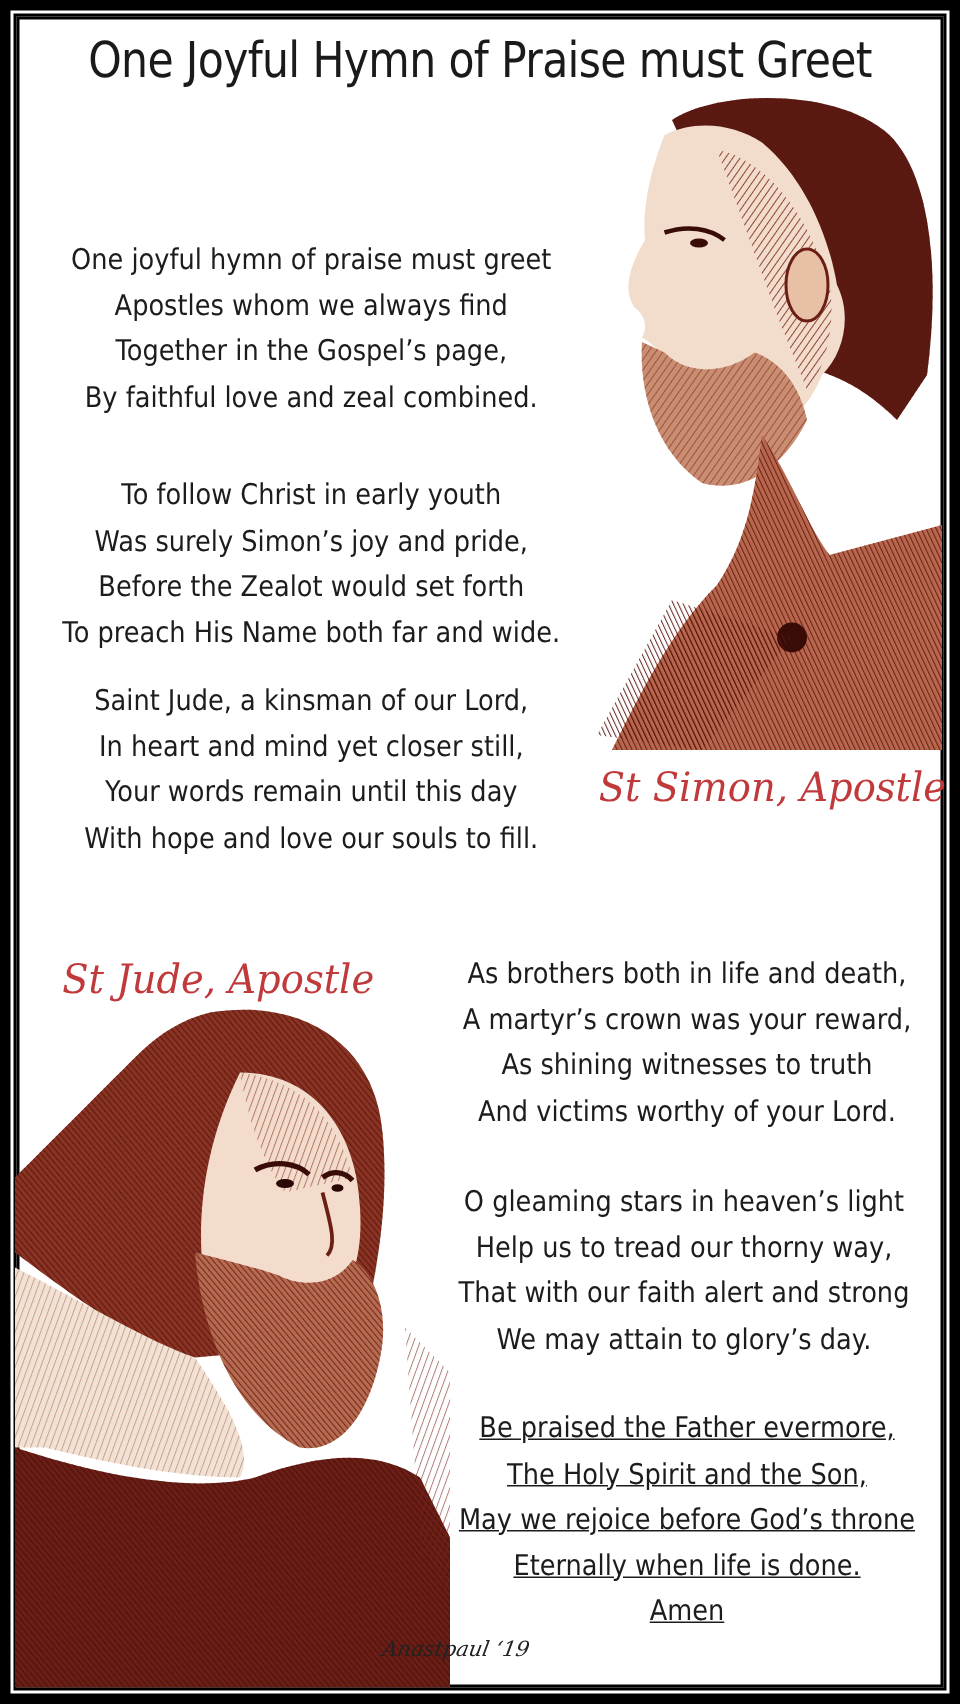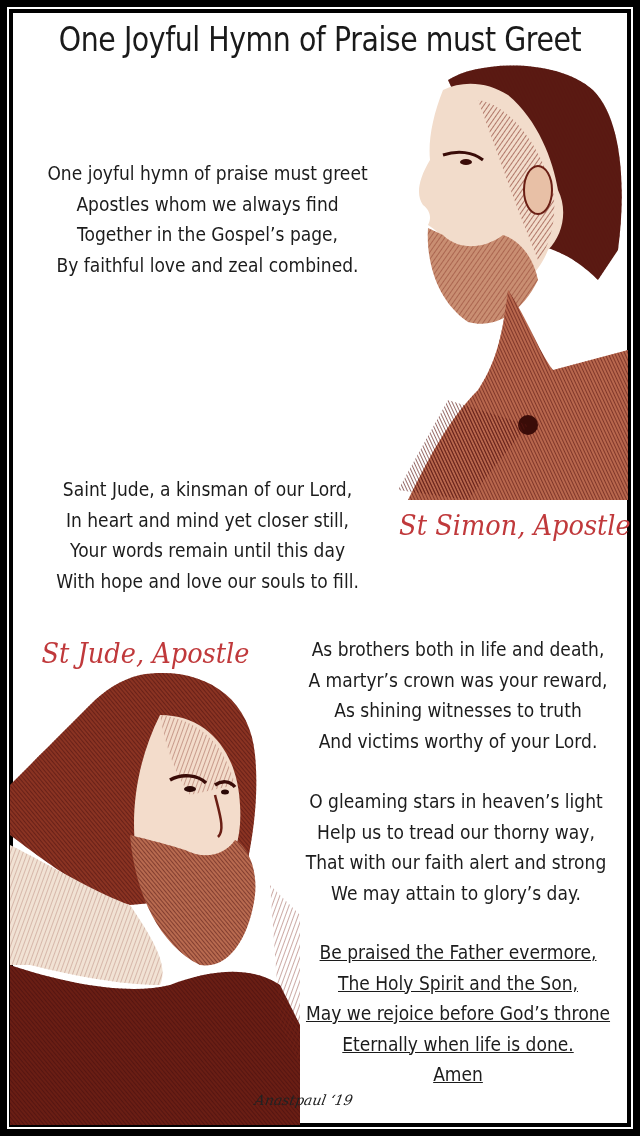--- a/index.html
+++ b/index.html
@@ -60,22 +60,28 @@
 
   <div class="caption" style="left:393px; top:510px;">St Simon, Apostle</div>
 
   <div class="stanza" style="left:0; width:415px; top:158px;">
     <div>One joyful hymn of praise must greet</div>
     <div>Apostles whom we always find</div>
     <div>Together in the Gospel’s page,</div>
     <div>By faithful love and zeal combined.</div>
   </div>
 
+  <div class="stanza" style="left:0; width:415px; top:315px;">
+    <div>To follow Christ in early youth</div>
+    <div>Was surely Simon’s joy and pride,</div>
+    <div>Before the Zealot would set forth</div>
+    <div>To preach His Name both far and wide.</div>
+  </div>
 
-  <div class="stanza" style="left:0; width:415px; top:474px;">
+  <div class="stanza" style="left:0; width:415px; top:452px;">
     <div>Saint Jude, a kinsman of our Lord,</div>
     <div>In heart and mind yet closer still,</div>
     <div>Your words remain until this day</div>
     <div>With hope and love our souls to fill.</div>
   </div>
 
   <div class="caption" style="left:36px; top:638px;">St Jude, Apostle</div>
 
   <svg class="portrait" style="left:10px; top:665px;" width="290" height="460" viewBox="0 0 290 460">
     <defs>

